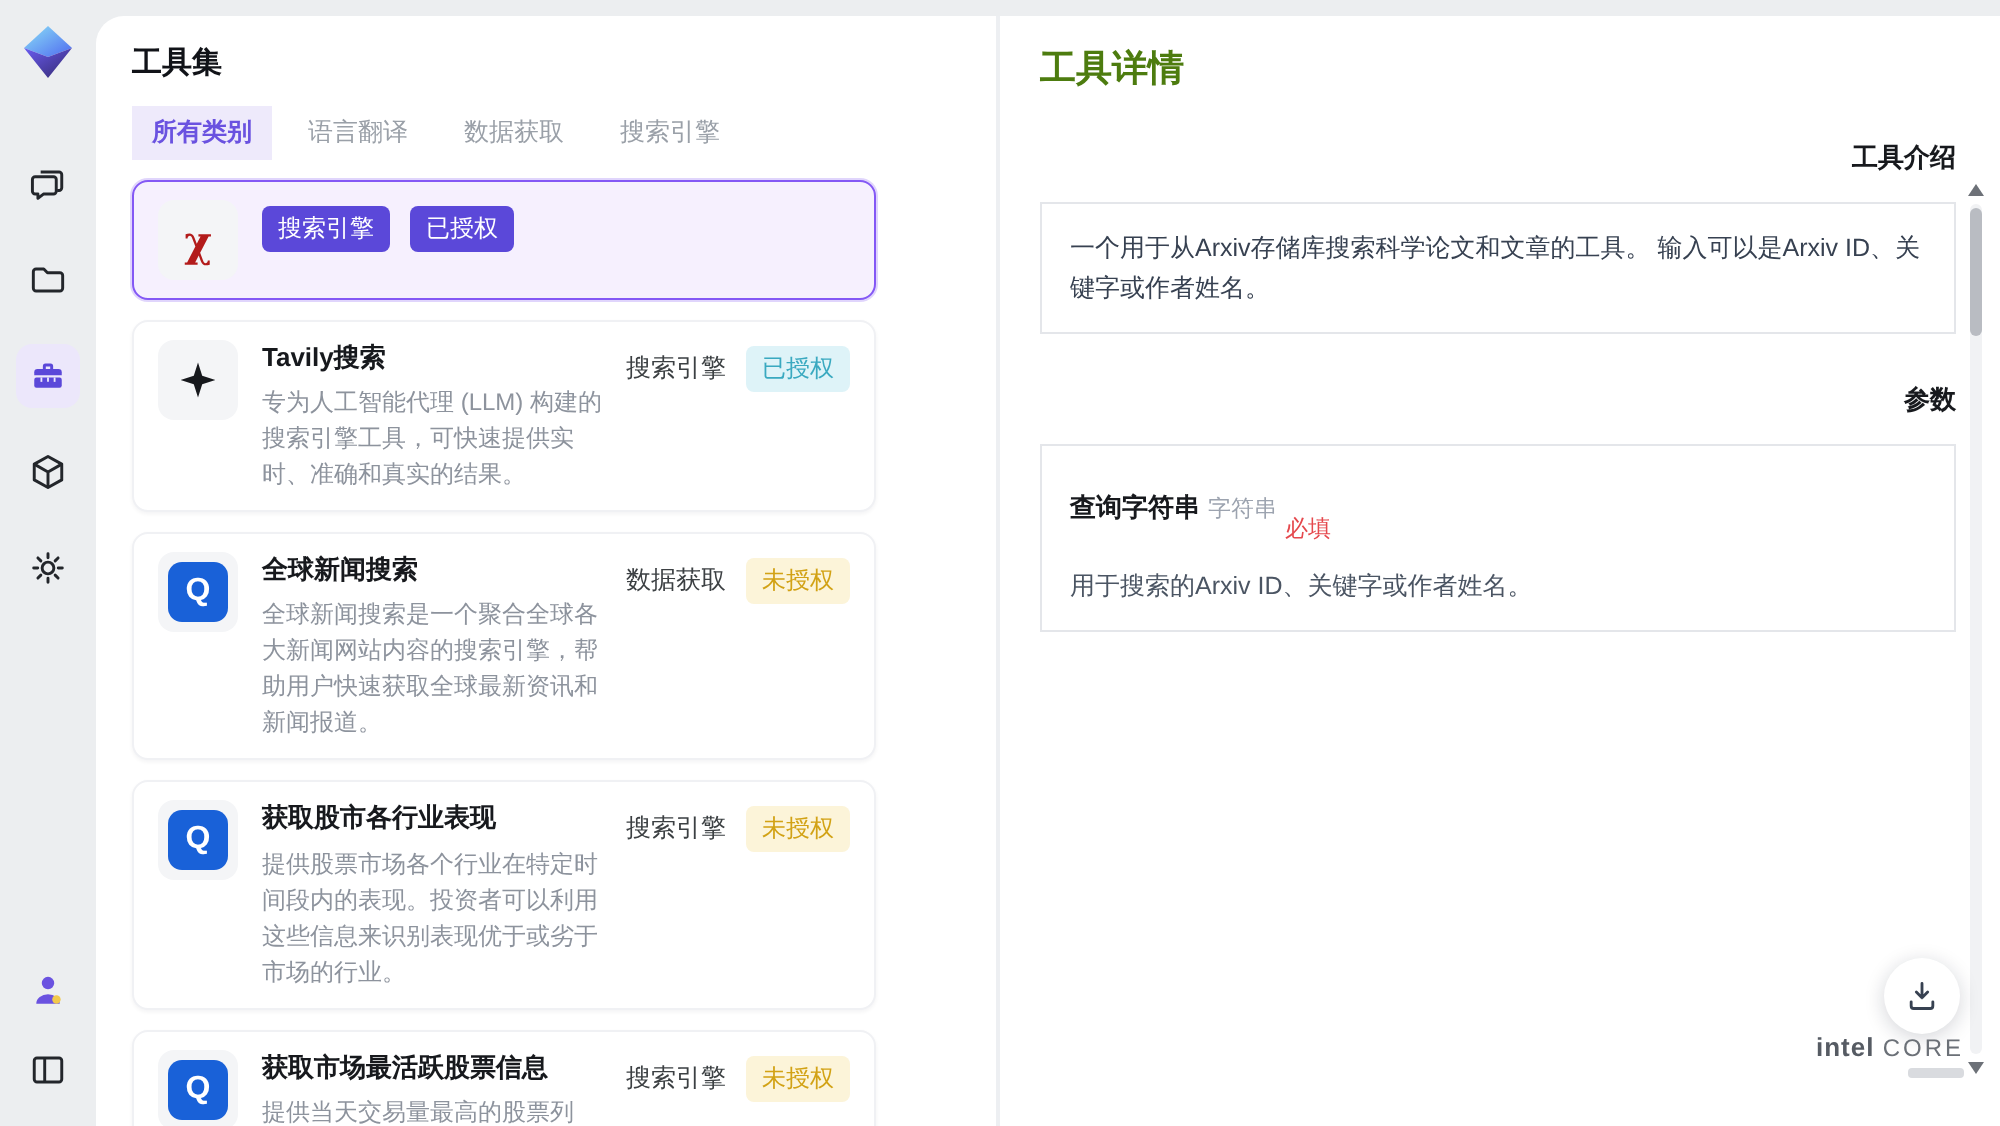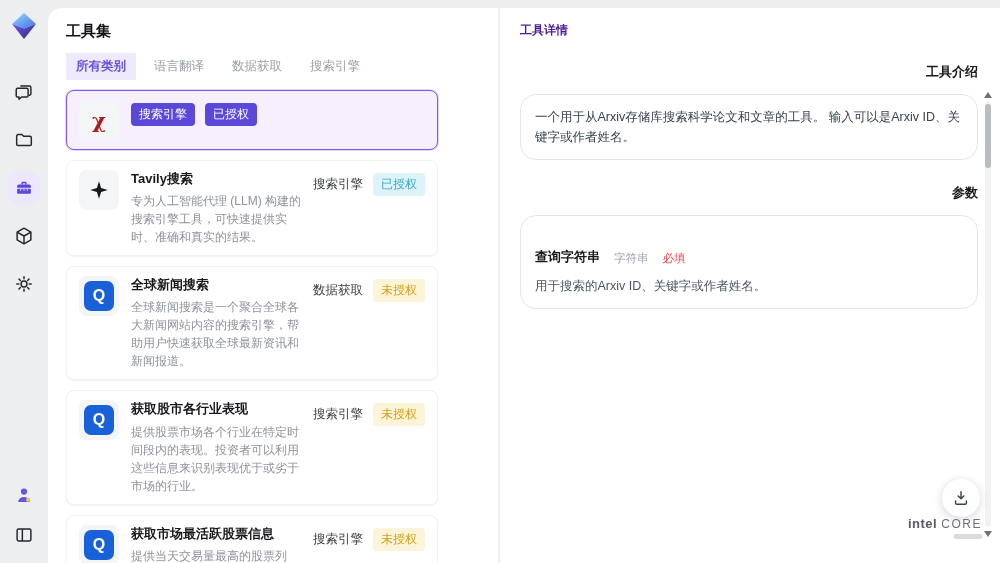--- a/index.html
+++ b/index.html
@@ -53,25 +53,25 @@
   .sb-track { position:absolute; left:1px; top:10px; bottom:10px; width:6px; background:#f1f2f4; border-radius:3px; }
   .sb-thumb { position:absolute; left:1px; top:12px; width:6px; height:64px; background:#b9bcc2; border-radius:3px; cursor:pointer; }
   .sb-arrow { position:absolute; left:0; width:0; height:0; border-left:4px solid transparent; border-right:4px solid transparent; }
   .sb-arrow.up   { top:0; border-bottom:6px solid #6d7178; }
   .sb-arrow.down { bottom:0; border-top:6px solid #6d7178; }
 
   .v-divider { position:absolute; left:450px; top:0; bottom:0; width:2px; background:#edeff2; }
 
   
   .detail-col { position:absolute; left:452px; right:0; top:0; bottom:0; padding:14px 22px 0 20px; }
-  .detail-title { font-size:12px; font-weight:bold; color:#4c1d95; }
+  .detail-title { font-size:18px; font-weight:bold; color:#4d7c0f; }
   .section-heading { font-size:13px; font-weight:bold; color:#17191d; margin-top:24px;text-align:right; }
-  .info-box { margin-top:13px; border:1px solid #e4e6ea; border-radius:16px; background:#fff;
+  .info-box { margin-top:13px; border:1px solid #e4e6ea; border-radius:0; background:#fff;
               padding:12px 14px; font-size:12.5px; color:#374151; line-height:1.6; }
-  .param-head { display:flex; align-items:flex-end; gap:14px; }
+  .param-head { display:flex; align-items:center; gap:4px; }
   .param-name { font-size:13px; font-weight:bold; color:#17191d; }
   .param-type { font-size:11.5px; color:#9ca3af; }
   .param-required { font-size:11.5px; color:#e5484d;margin-top:21px; }
   .param-desc { margin-top:9px; font-size:12.5px; color:#4b5563; }
 
   
   .fab { position:absolute; right:20px; bottom:46px; width:38px; height:38px; border-radius:50%;
          background:#fff; box-shadow:0 2px 10px rgba(15,23,42,.18); display:flex; align-items:center;
          justify-content:center; cursor:pointer; }
   .brand { position:absolute; right:18px; bottom:24px; text-align:right; line-height:1.1; }

